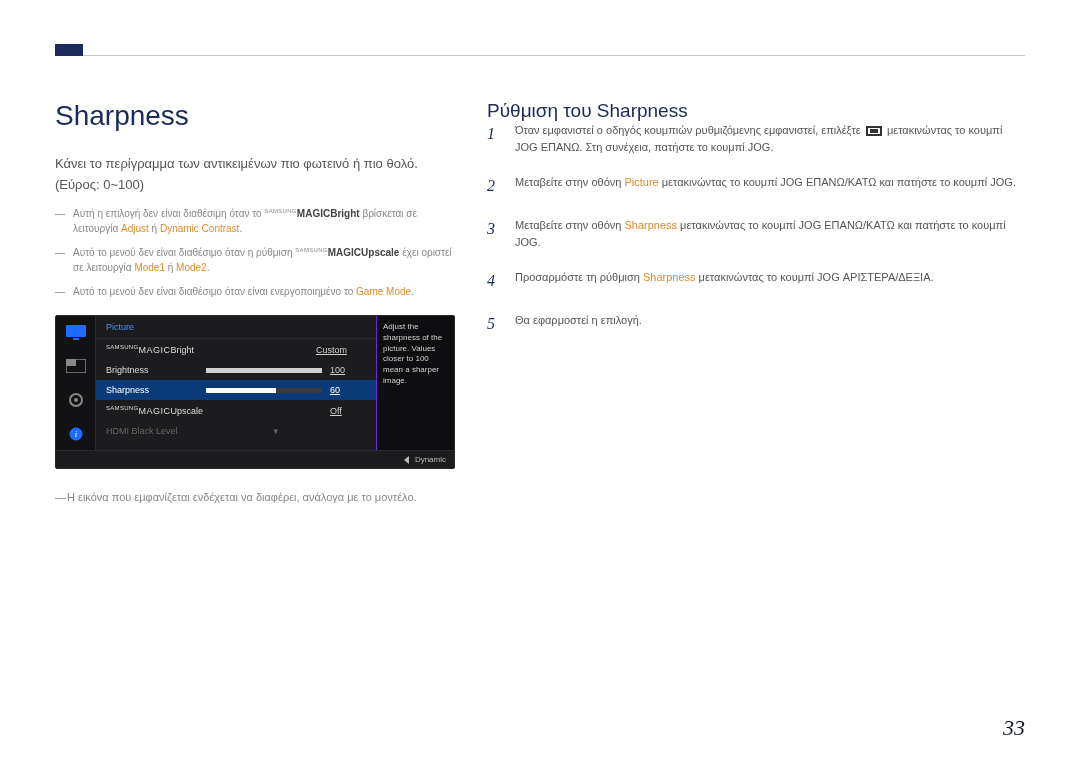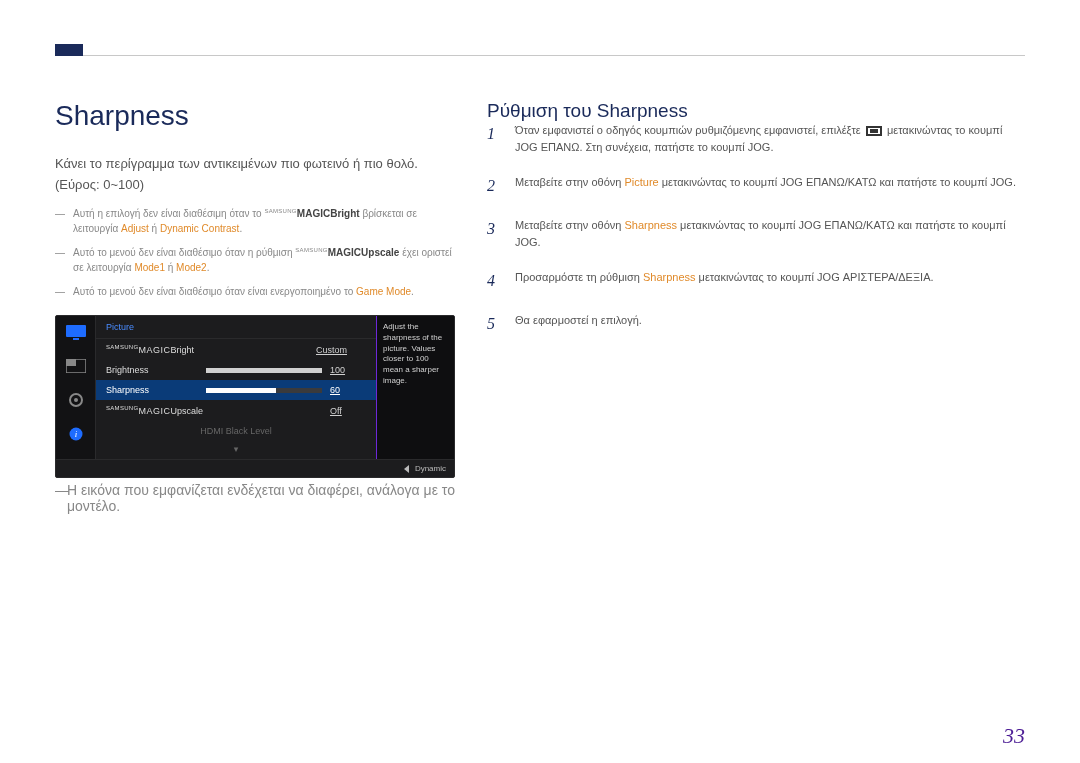--- a/index.html
+++ b/index.html
@@ -117,21 +117,21 @@
     background: #3a3a3c;
     position: relative;
   }
   .osd-row .slider .fill {
     position: absolute; left:0; top:0; bottom:0;
     background: #d0d0d0;
   }
   .osd-row.sel .slider .fill { background: #fff; }
   .osd-row .val { width: 36px; text-align: left; color:#d0d0d0;text-decoration:underline;}
   .osd-row.sel .val { color:#fff; }
-  .osd-row.disabled { color:#666;flex-direction:column; }
+  .osd-row.disabled { color:#666; }
   .osd-side {
     width: 78px;
     background: #0e0e10;
     border-left: 1px solid #6d28d9;
     padding: 6px 6px;
     font-size: 8px;
     line-height: 1.35;
     color: #d0d0d0;
   }
   .osd-footer {
@@ -143,23 +143,23 @@
     padding:4px 8px;
     font-size:8px;
     color:#bbb;
   }
   .osd-footer .tri-left {
     width:0;height:0;border-top:4px solid transparent;border-bottom:4px solid transparent;border-right:5px solid #bbb;
   }
   .caret-right{ display:inline-block;width:0;height:0;border-top:3px solid transparent;border-bottom:3px solid transparent;border-left:4px solid #d0d0d0; }
 
   .img-footnote {
-    font-size: 14px;
+    font-size: 11px;
     color:#888;
-    margin-top:4px;
+    margin-top:22px;
     position:relative;
     padding-left:12px;
   }
   .img-footnote::before{
     content:"―";
     position:absolute;left:0;top:0;
   }
 
   
   .steps { list-style:none; }
@@ -189,25 +189,25 @@
     margin:0 2px;
   }
   .menu-icon::before,.menu-icon::after{
     content:"";position:absolute;left:2px;right:2px;height:2px;background:#333;
   }
   .menu-icon::before{top:1px;}
   .menu-icon::after{bottom:1px;}
 
   .page-num {
     position:absolute;
-    bottom:14px; right:55px;
+    bottom:22px; right:55px;
     font-family: Georgia, 'Times New Roman', serif;
     font-style:italic;
     font-size:22px;
-    color:#4c1d95;
+    color:#0f172a;
   }
 </style>
 </head>
 <body>
 
 <div class="topbar">
     <div class="tick"></div>
   </div>
 
 <div class="content">

